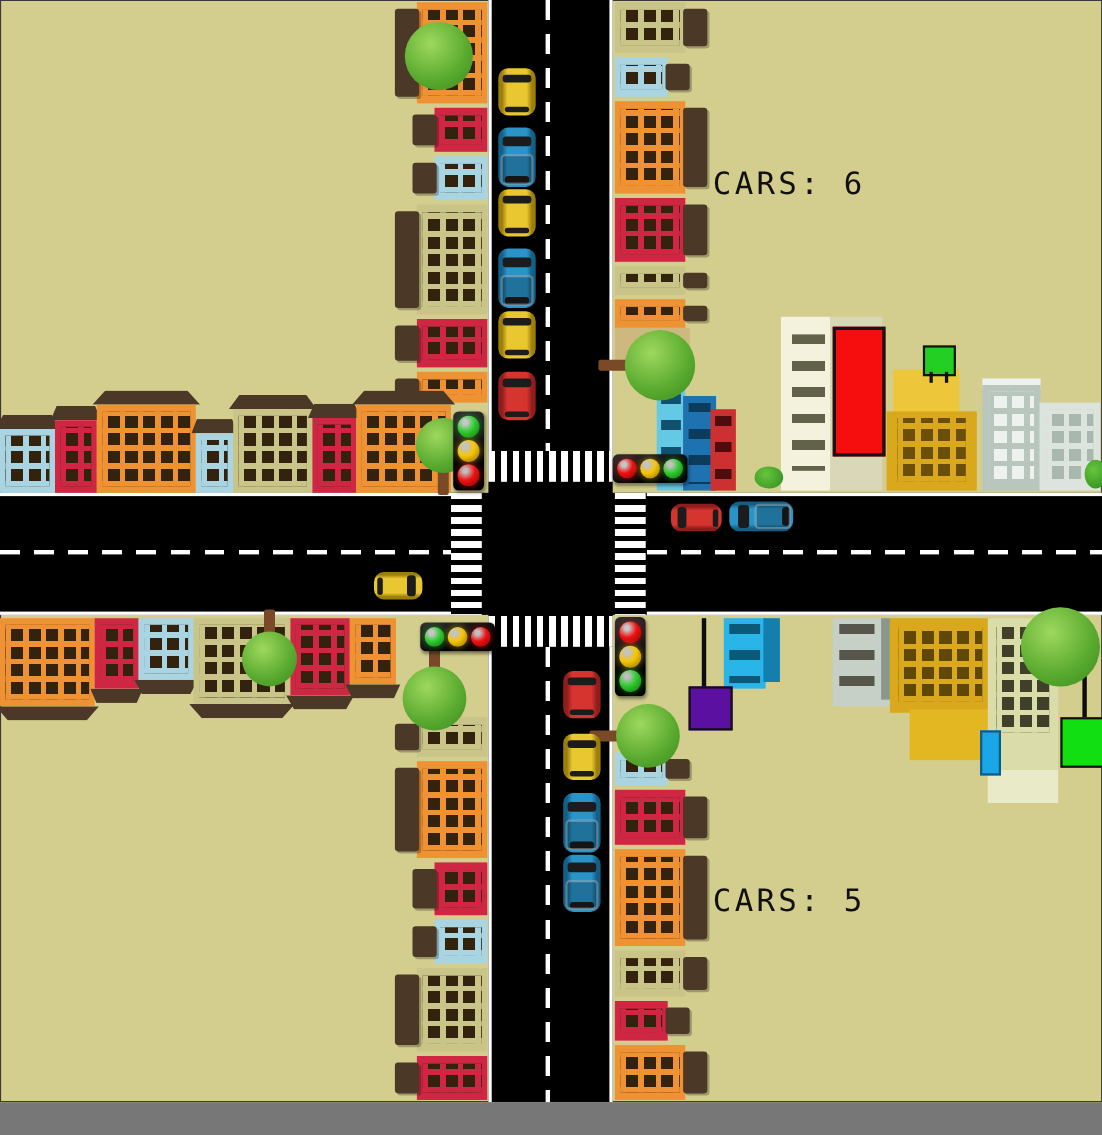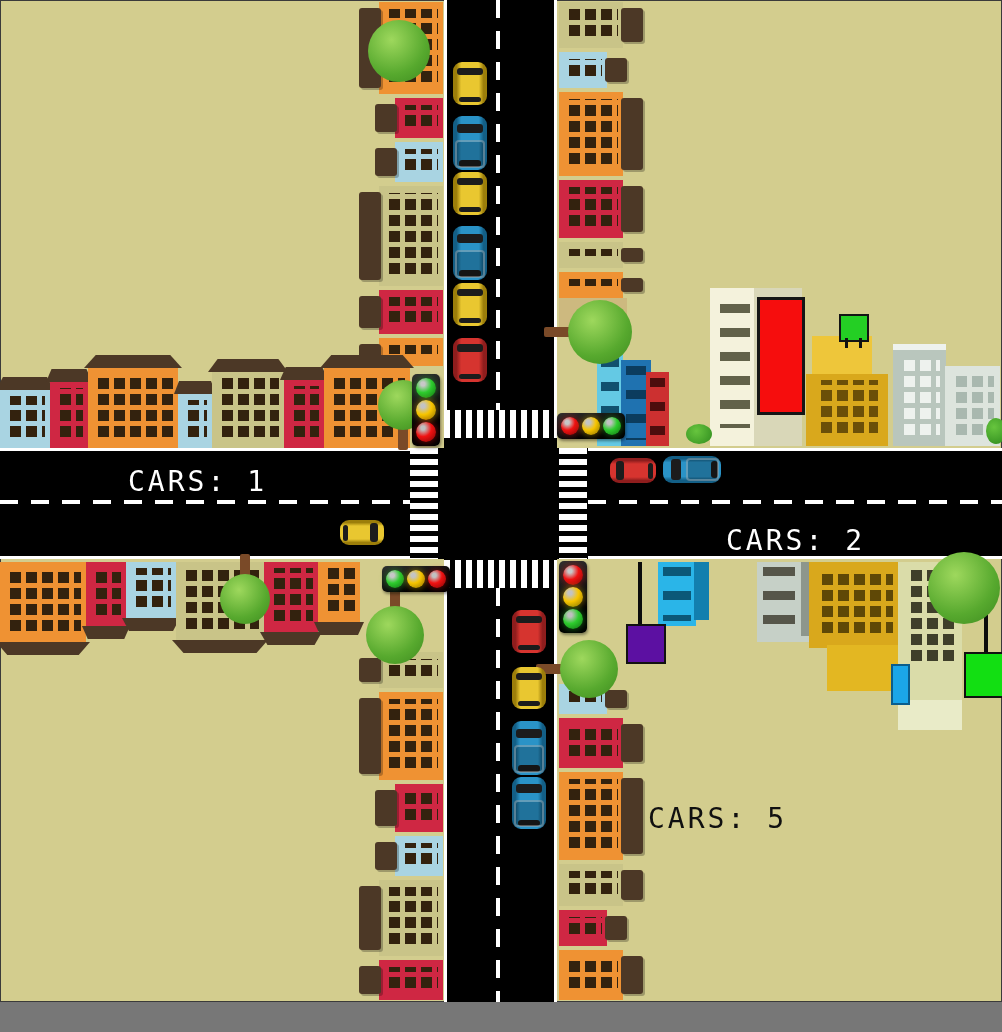--- a/index.html
+++ b/index.html
@@ -131,22 +131,21 @@
       <div class="b" style="left:827px;top:645px;width:74px;height:46px;background:#e3b722;"></div>
       <div class="b" style="left:898px;top:562px;width:64px;height:140px;background:#dadca9;">
         <div class="winGrid" style="left:8px;right:8px;top:8px;height:96px;--body:#dadca9;--win:#3f3f2a;"></div>
         </div>
       <div class="b" style="left:898px;top:700px;width:64px;height:30px;background:#e9ebc8;"></div>
       <div class="b" style="left:891px;top:664px;width:15px;height:37px;background:#1ba6e8;border:2px solid #0b5d8c;"></div>
       <div class="b" style="left:984px;top:562px;width:4px;height:94px;background:#0c0c0c;"></div>
       <div class="b" style="left:964px;top:652px;width:38px;height:42px;background:#12df12;border:2px solid #111;"></div>
     </div>
 
-    <div class="hud white" style="left:128px;top:465px;">CARS: 1</div>
-    <div class="hud white" style="left:726px;top:524px;">CARS: 2</div>
+    <div class="hud" style="left:648px;top:150px;">CARS: 6</div>
     <div class="hud" style="left:648px;top:802px;">CARS: 5</div>
   <div class="layer z3" style="left: 357px; top: 0px; width: 86px; height: 368px;">
         <div style="position: absolute; top: 0px; height: 96px; left: 0px; right: 0px;">
           <div style="position: absolute; top: 2px; bottom: 2px; right: 0px; width: 64px; background: rgb(239, 146, 51);">
             <div class="winGrid" style="inset: 7px 5px; --body: #ef9233; --win: #33220e;"></div>
           </div>
           <div style="position: absolute; top: 8px; bottom: 8px; width: 22px; background: rgb(76, 56, 38); right: 62px; border-radius: 3px; box-shadow: rgba(0, 0, 0, 0.25) 2px 2px 0px;"></div>
         </div>
         <div style="position: absolute; top: 96px; height: 44px; left: 0px; right: 0px;">
           <div style="position: absolute; top: 2px; bottom: 2px; right: 0px; width: 48px; background: rgb(207, 39, 67);">

